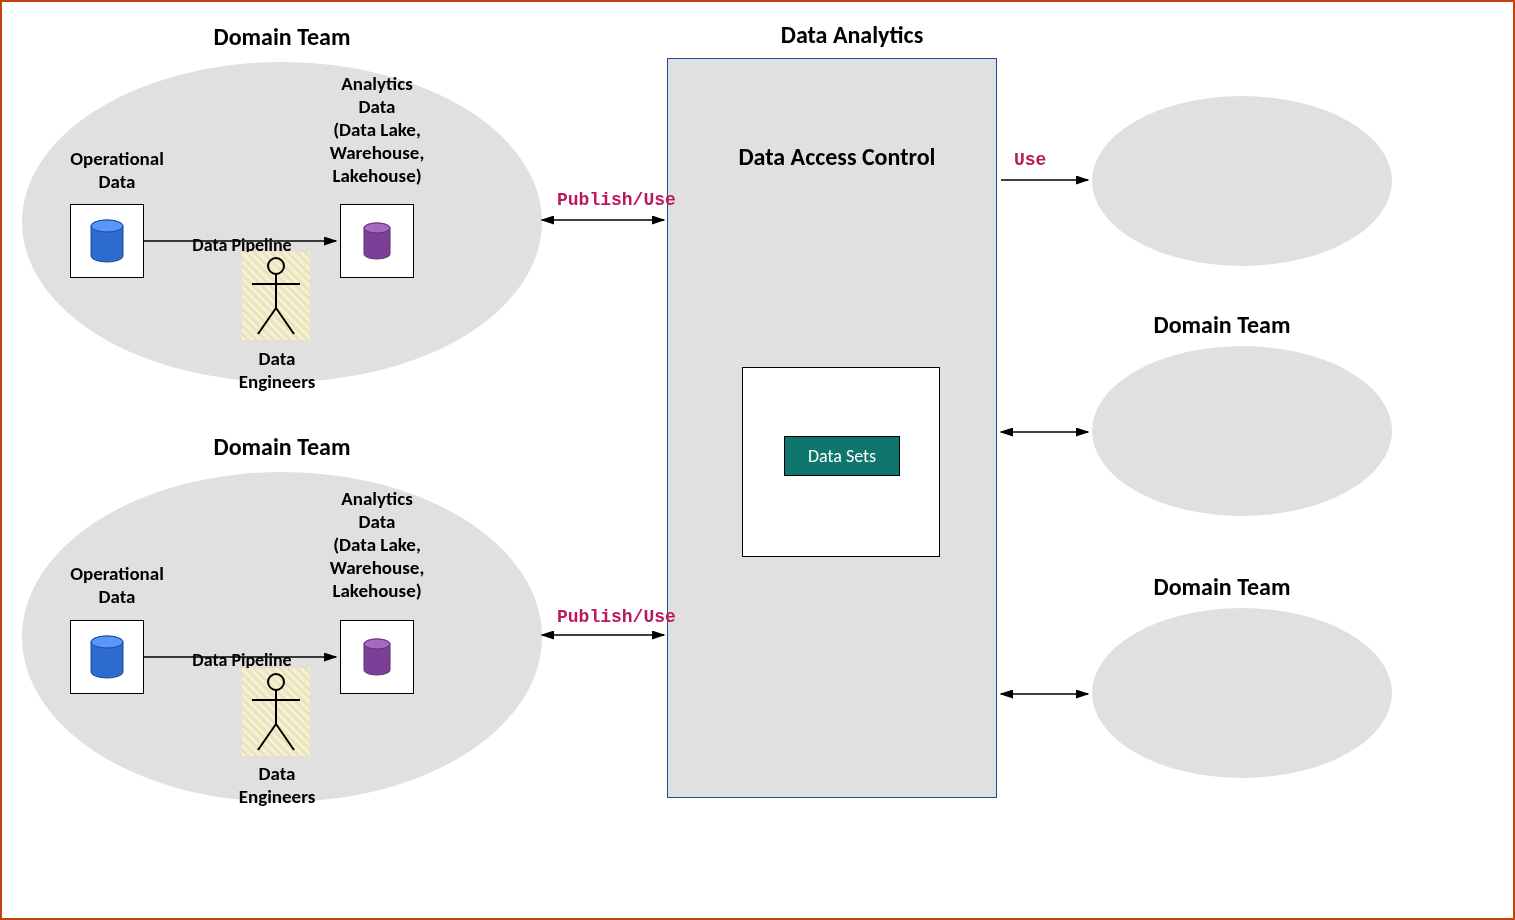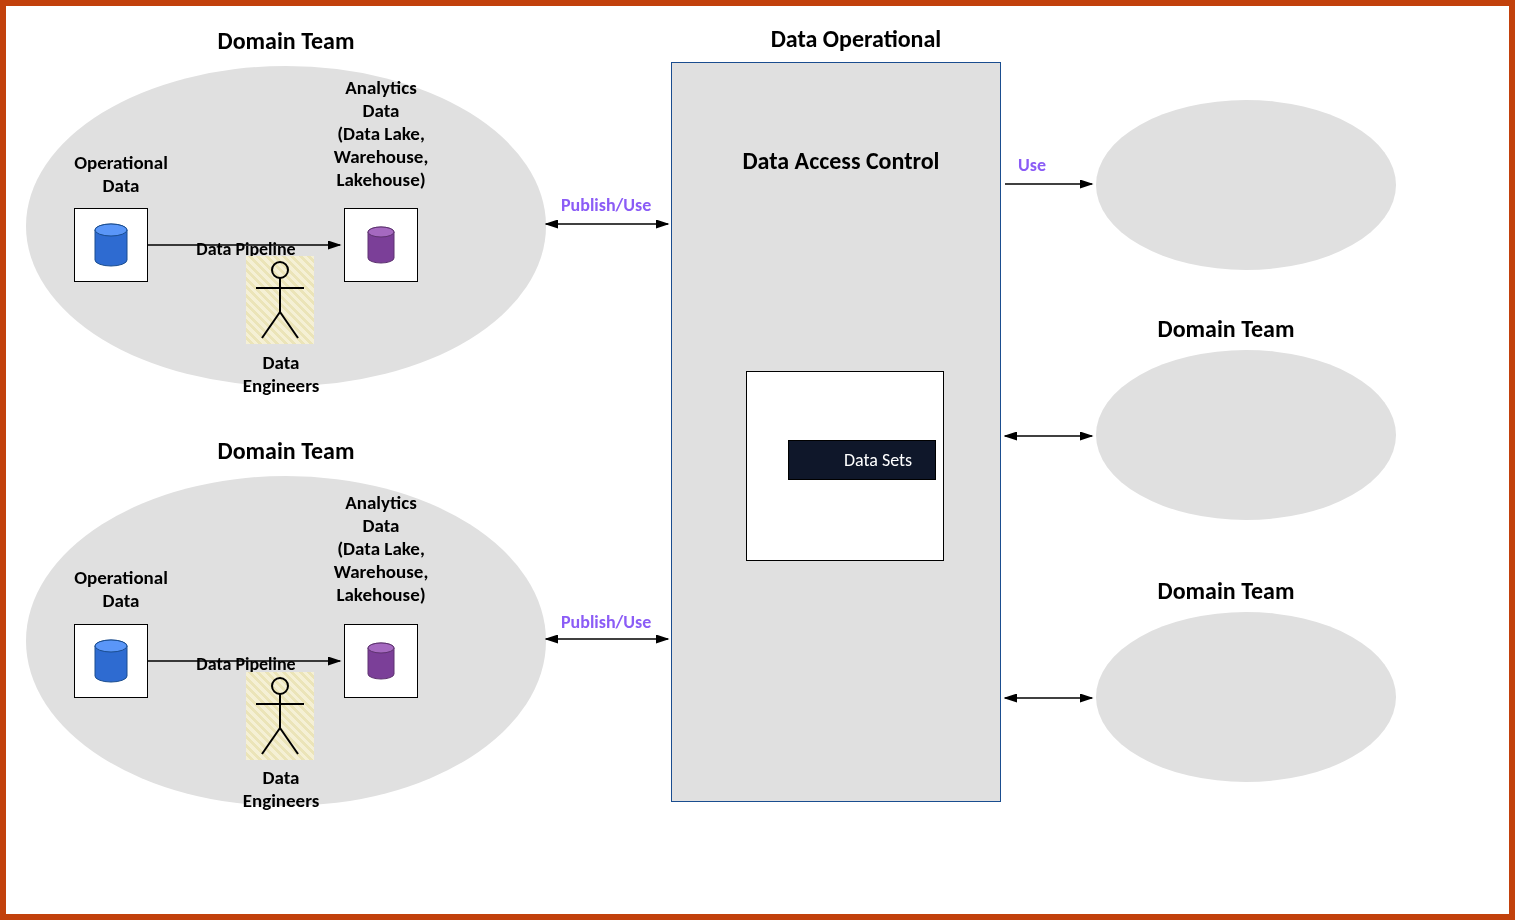--- a/index.html
+++ b/index.html
@@ -5,21 +5,21 @@
     body {
       margin: 0;
       padding: 0;
       font-family: Calibri, Arial, sans-serif;
       background: white;
     }
     .canvas {
       position: relative;
       width: 1515px;
       height: 920px;
-      border: 6px solid #c2410c;
+      border: 2px solid #c2410c;
       box-sizing: border-box;
       background: white;
     }
     .title {
       position: absolute;
       font-weight: bold;
       font-size: 24px;
       text-align: center;
       color: #000;
     }
@@ -60,49 +60,49 @@
       justify-content: center;
     }
     .catalog-box {
       position: absolute;
       background: white;
       border: 1px solid #000;
       box-sizing: border-box;
     }
     .datasets-box {
       position: absolute;
-      background: #0f172a;
+      background: #0f766e;
       border: 1px solid #000;
       color: white;
       font-size: 18px;
       font-weight: 400;
       display: flex;
       align-items: center;
       justify-content: center;
-      padding-left: 32px;
     }
     .stick-figure-box {
       position: absolute;
       width: 68px;
       height: 88px;
       background: repeating-linear-gradient(45deg, #f5f0d5, #f5f0d5 3px, #ebe4b8 3px, #ebe4b8 6px);
     }
     svg.overlay {
       position: absolute;
       left: 0;
       top: 0;
       width: 1515px;
       height: 920px;
       pointer-events: none;
     }
     .conn-label {
       position: absolute;
       font-size: 18px;
       font-weight: bold;
-      color: #8b5cf6;
+      color: #be185d;
+      font-family: Liberation Mono, monospace;
     }
   </style>
 </head>
 <body>
 
 <div class="canvas">
 
   <div class="title" style="left:170px; top:20px; width:220px;">Domain Team</div>
   <div class="ellipse" style="left:20px; top:60px; width:520px; height:320px;"></div>
 
@@ -176,21 +176,21 @@
       <circle cx="34" cy="14" r="8" fill="none" stroke="#000" stroke-width="2"></circle>
       <line x1="34" y1="22" x2="34" y2="56" stroke="#000" stroke-width="2"></line>
       <line x1="10" y1="32" x2="58" y2="32" stroke="#000" stroke-width="2"></line>
       <line x1="34" y1="56" x2="16" y2="82" stroke="#000" stroke-width="2"></line>
       <line x1="34" y1="56" x2="52" y2="82" stroke="#000" stroke-width="2"></line>
     </svg>
   </div>
   <div class="subtitle" style="left:205px; top:760px; width:140px; white-space:pre-line;">Data
 Engineers</div>
 
-  <div class="title" style="left:720px; top:18px; width:260px;">Data Operational</div>
+  <div class="title" style="left:720px; top:18px; width:260px;">Data Analytics</div>
   <div class="box" style="left:665px; top:56px; width:330px; height:740px;"></div>
   <div class="title" style="left:715px; top:125px; width:240px;margin-top:15px;">Data Access Control</div>
 
   <div class="subtitle" style="left:770px; top:335px; width:140px;margin-top:30px;">Data Catalog</div>
   <div class="catalog-box" style="left:740px; top:365px; width:198px; height:190px;"></div>
   <div class="datasets-box" style="left:782px; top:434px; width:114px; height:38px;">
     <span>Data Sets</span>
   </div>
 
   <div class="ellipse" style="left:1090px; top:94px; width:300px; height:170px;"></div>

